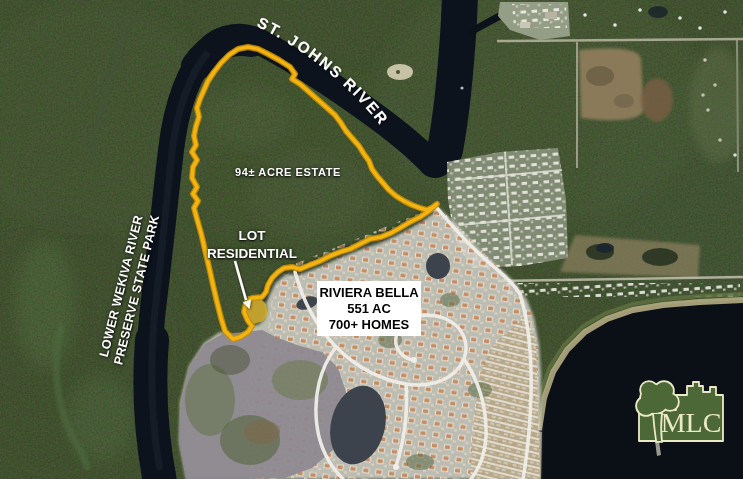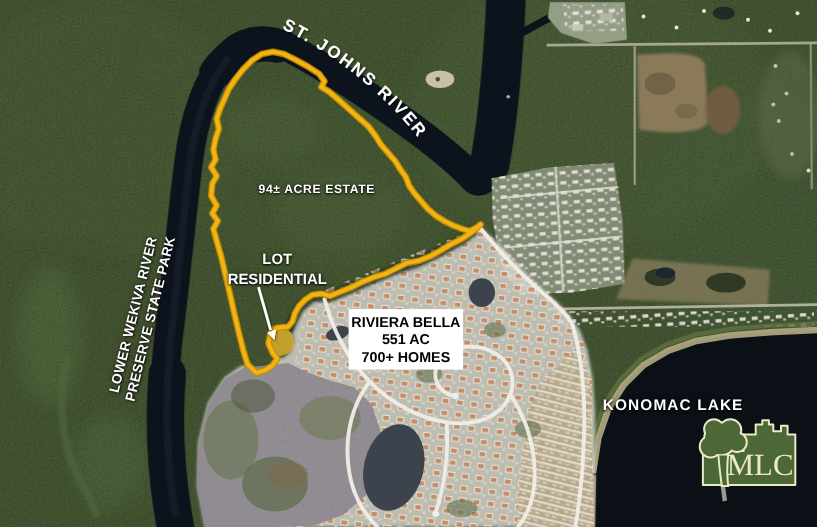--- a/index.html
+++ b/index.html
@@ -227,20 +227,19 @@
 <div class="maplabel lot-label">
   <div>LOT</div>
   <div>RESIDENTIAL</div>
 </div>
 
 <div class="maplabel preserve-label">
   <div>LOWER WEKIVA RIVER</div>
   <div>PRESERVE STATE PARK</div>
 </div>
 
-<div class="maplabel lake-label">KONOMAC LAKE</div>
 
 <div class="callout">
   <div>RIVIERA BELLA</div>
   <div>551 AC</div>
   <div>700+ HOMES</div>
 </div>
 </div>
 
 </body></html>

